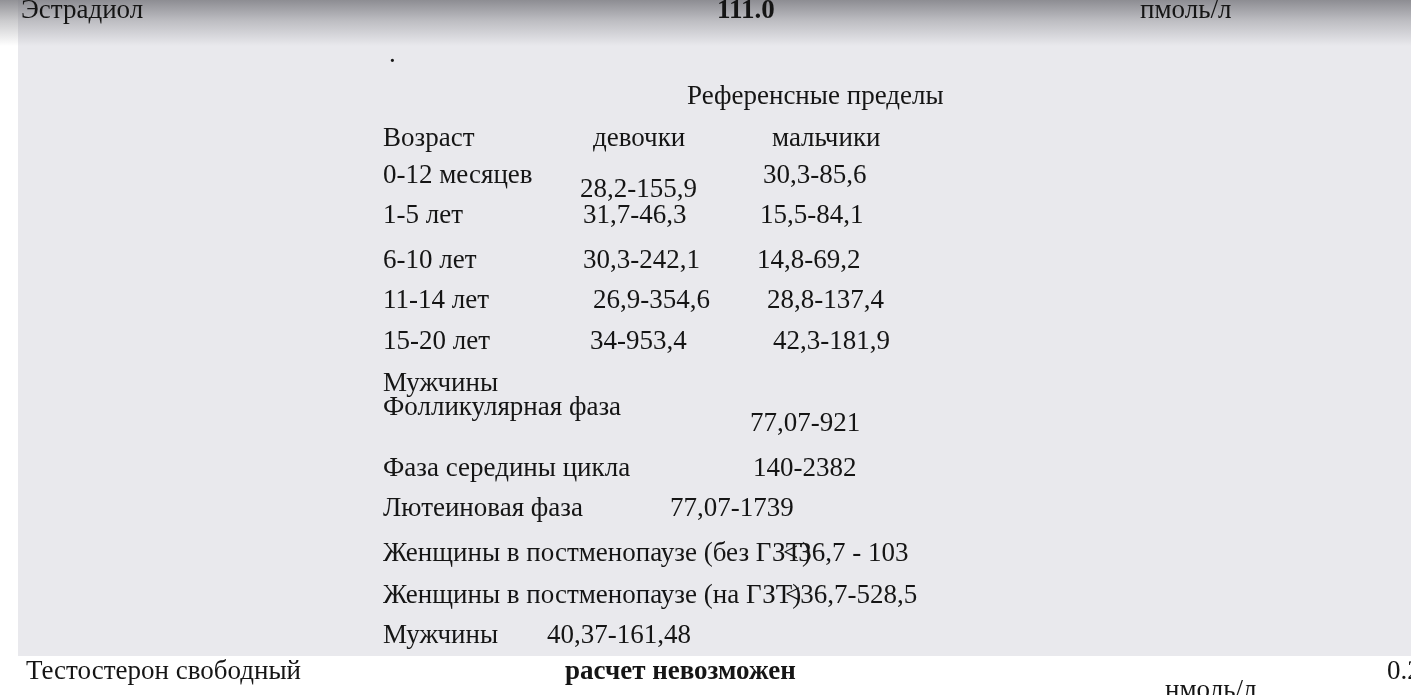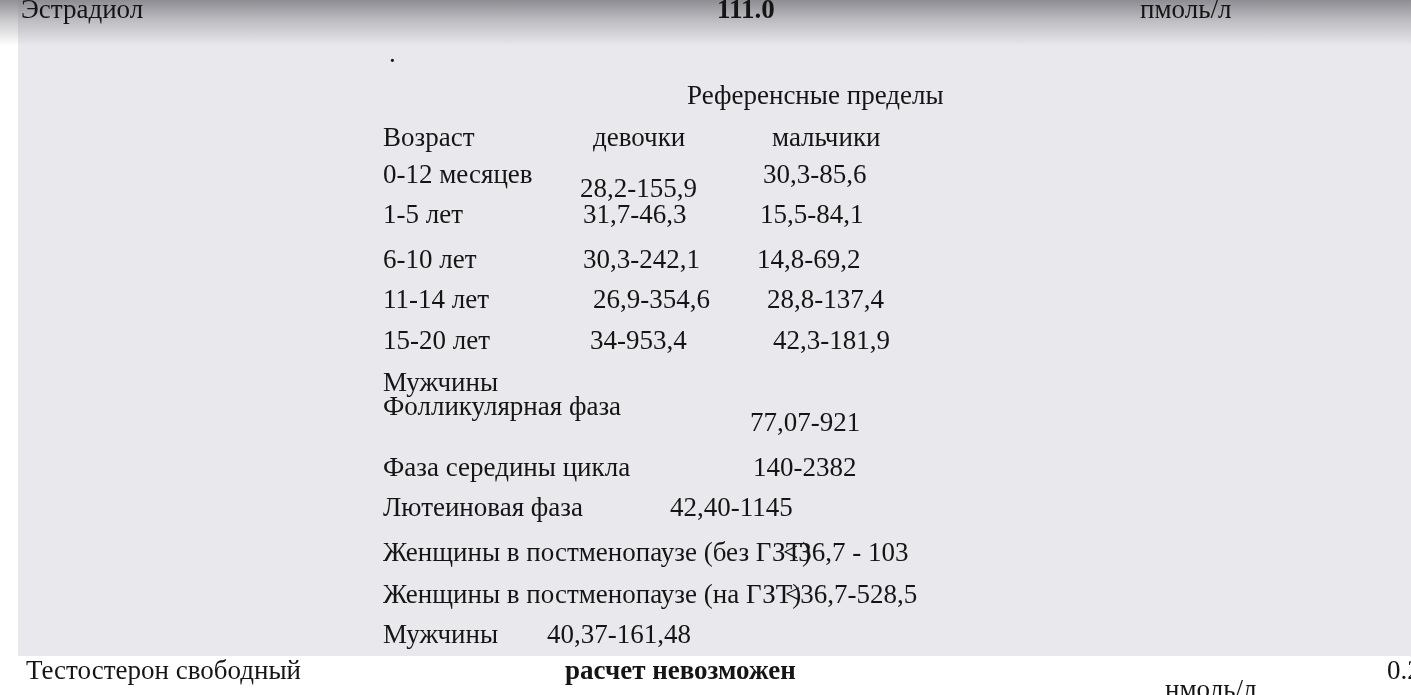--- a/index.html
+++ b/index.html
@@ -75,21 +75,21 @@
 
 <span class="t" style="top:369px; left:383px">Мужчины</span>
 
 <span class="t" style="top:393px; left:383px">Фолликулярная фаза</span>
 <span class="t" style="top:409px; left:750px">77,07-921</span>
 
 <span class="t" style="top:454px; left:383px">Фаза середины цикла</span>
 <span class="t" style="top:454px; left:753px">140-2382</span>
 
 <span class="t" style="top:494px; left:383px">Лютеиновая фаза</span>
-<span class="t" style="top:494px; left:670px">42,40-1145</span>
+<span class="t" style="top:494px; left:670px">77,07-1739</span>
 
 <span class="t" style="top:539px; left:383px">Женщины в постменопаузе (без ГЗТ)</span>
 <span class="t" style="top:539px; left:783px">&lt;36,7 - 103</span>
 
 <span class="t" style="top:581px; left:383px">Женщины в постменопаузе (на ГЗТ)</span>
 <span class="t" style="top:581px; left:785px">&lt;36,7-528,5</span>
 
 <span class="t" style="top:621px; left:383px">Мужчины</span>
 <span class="t" style="top:621px; left:547px">40,37-161,48</span>
 

